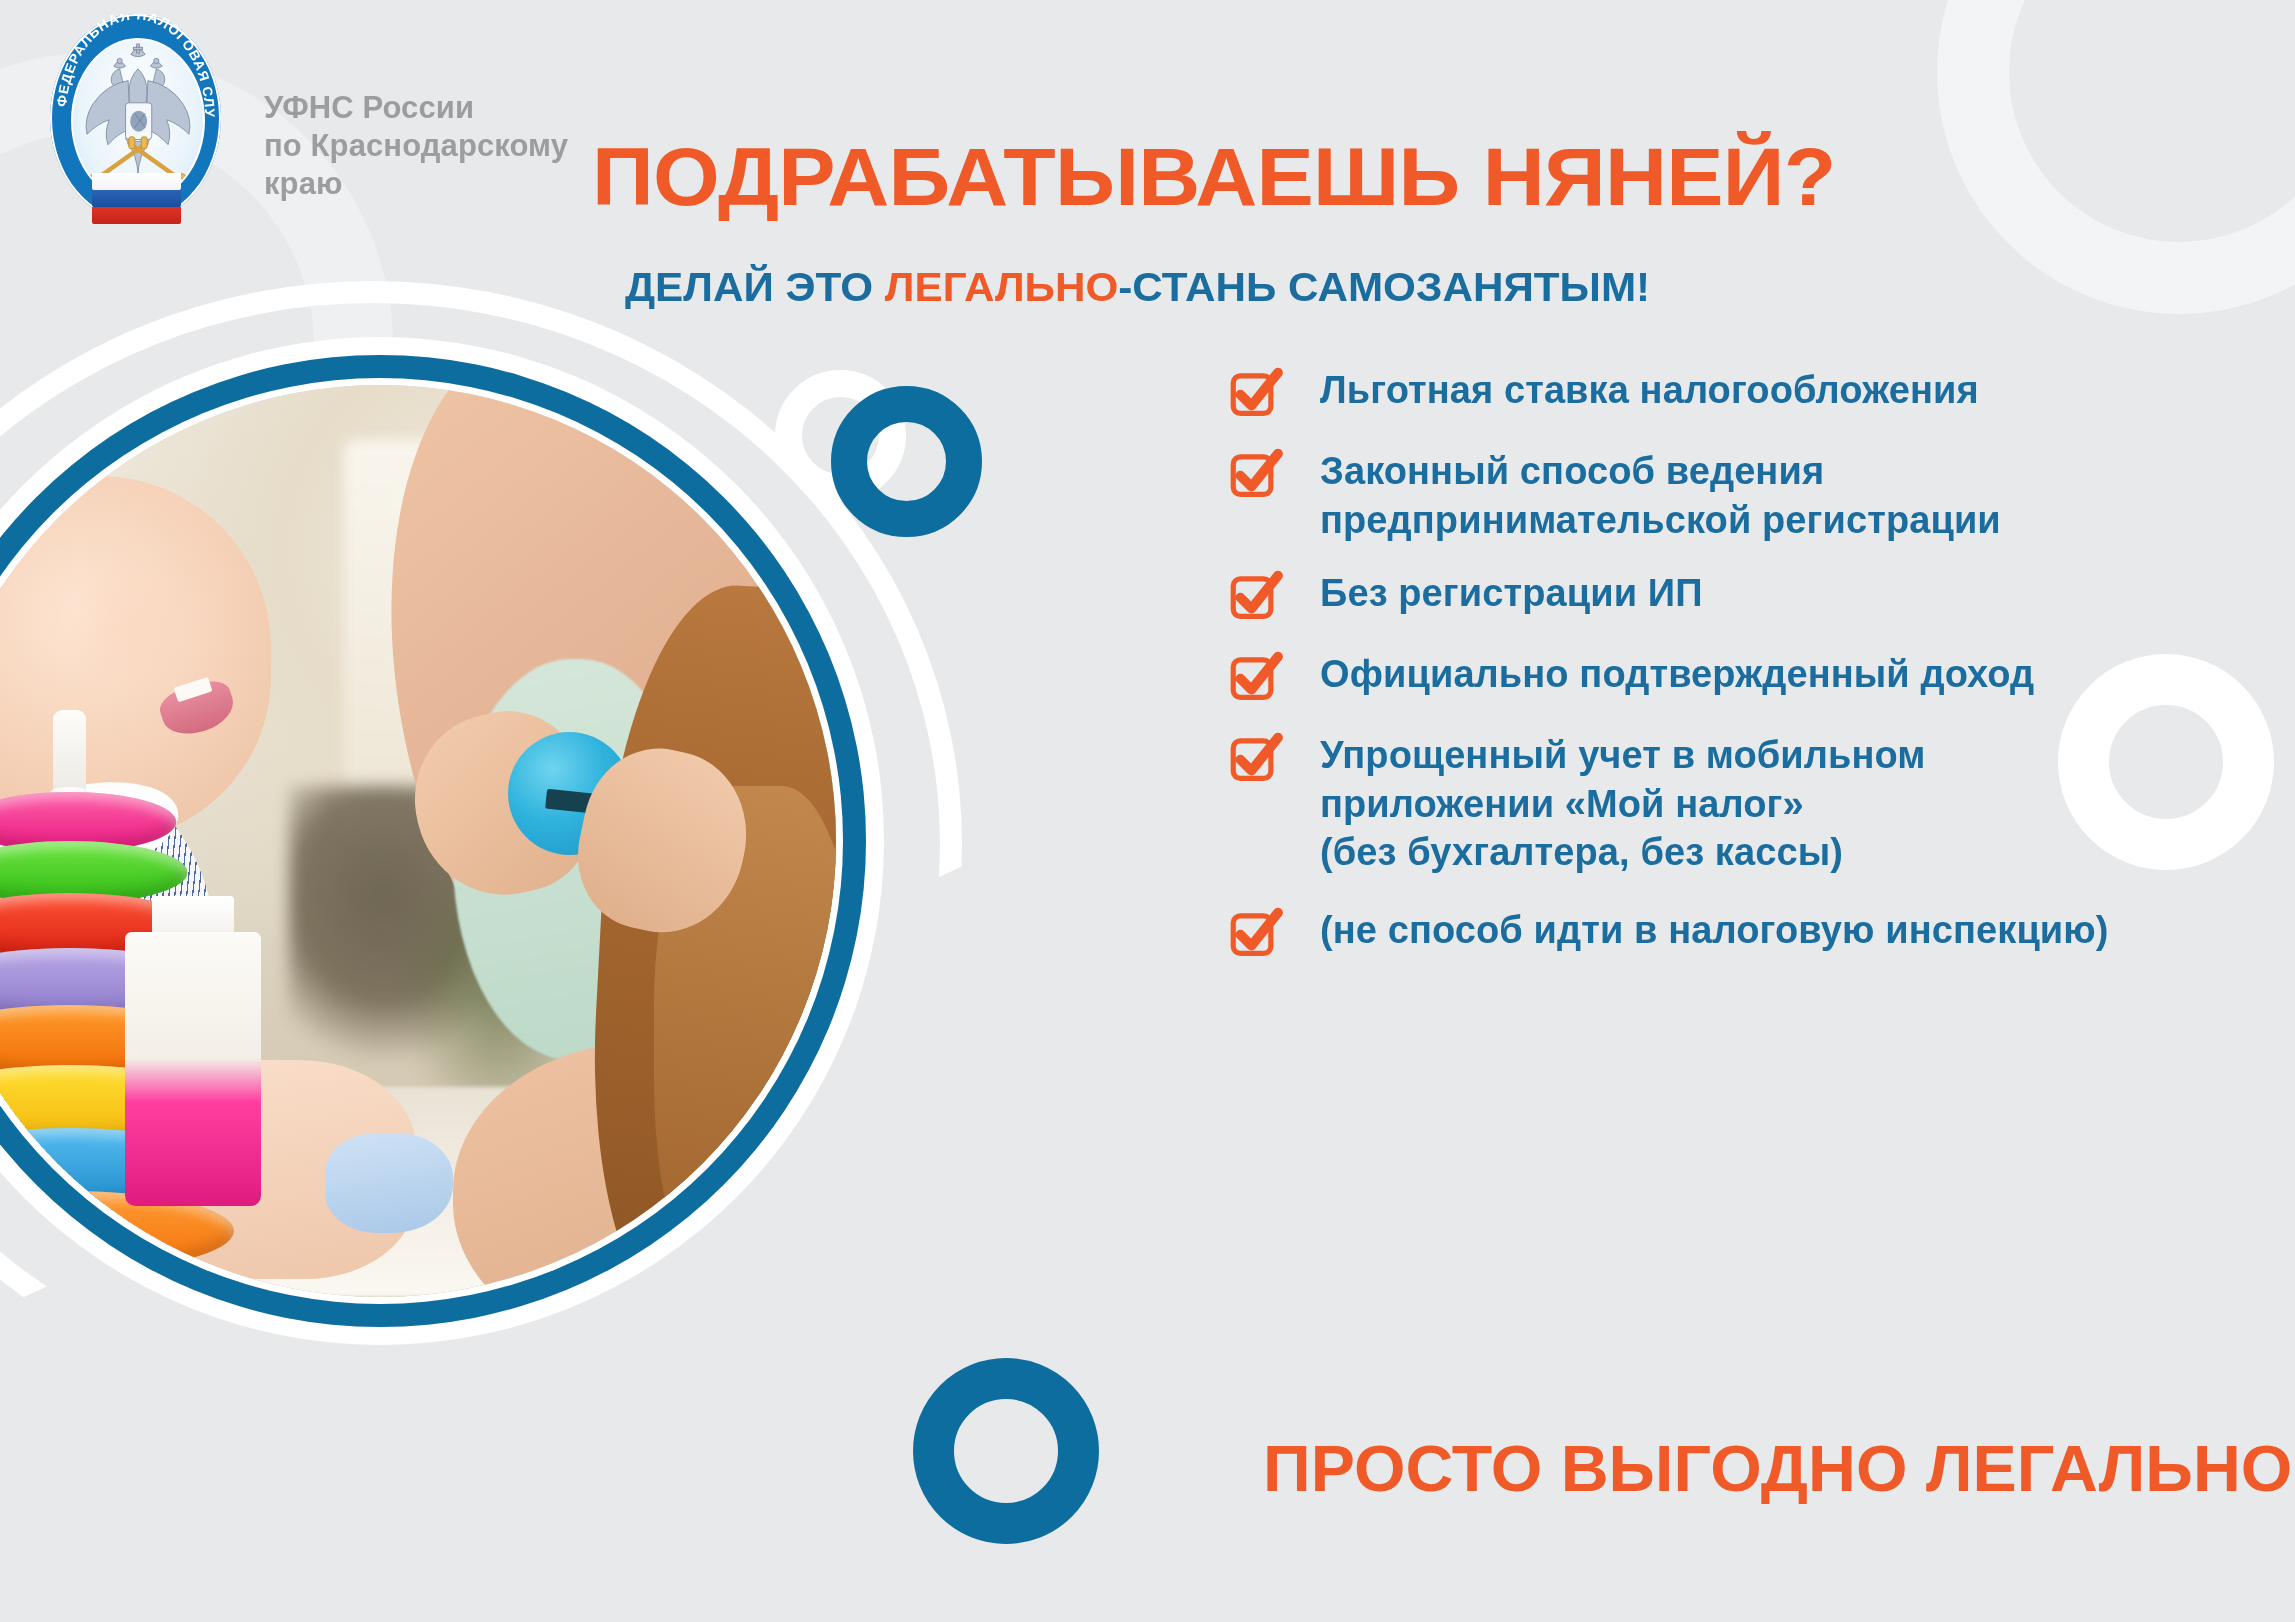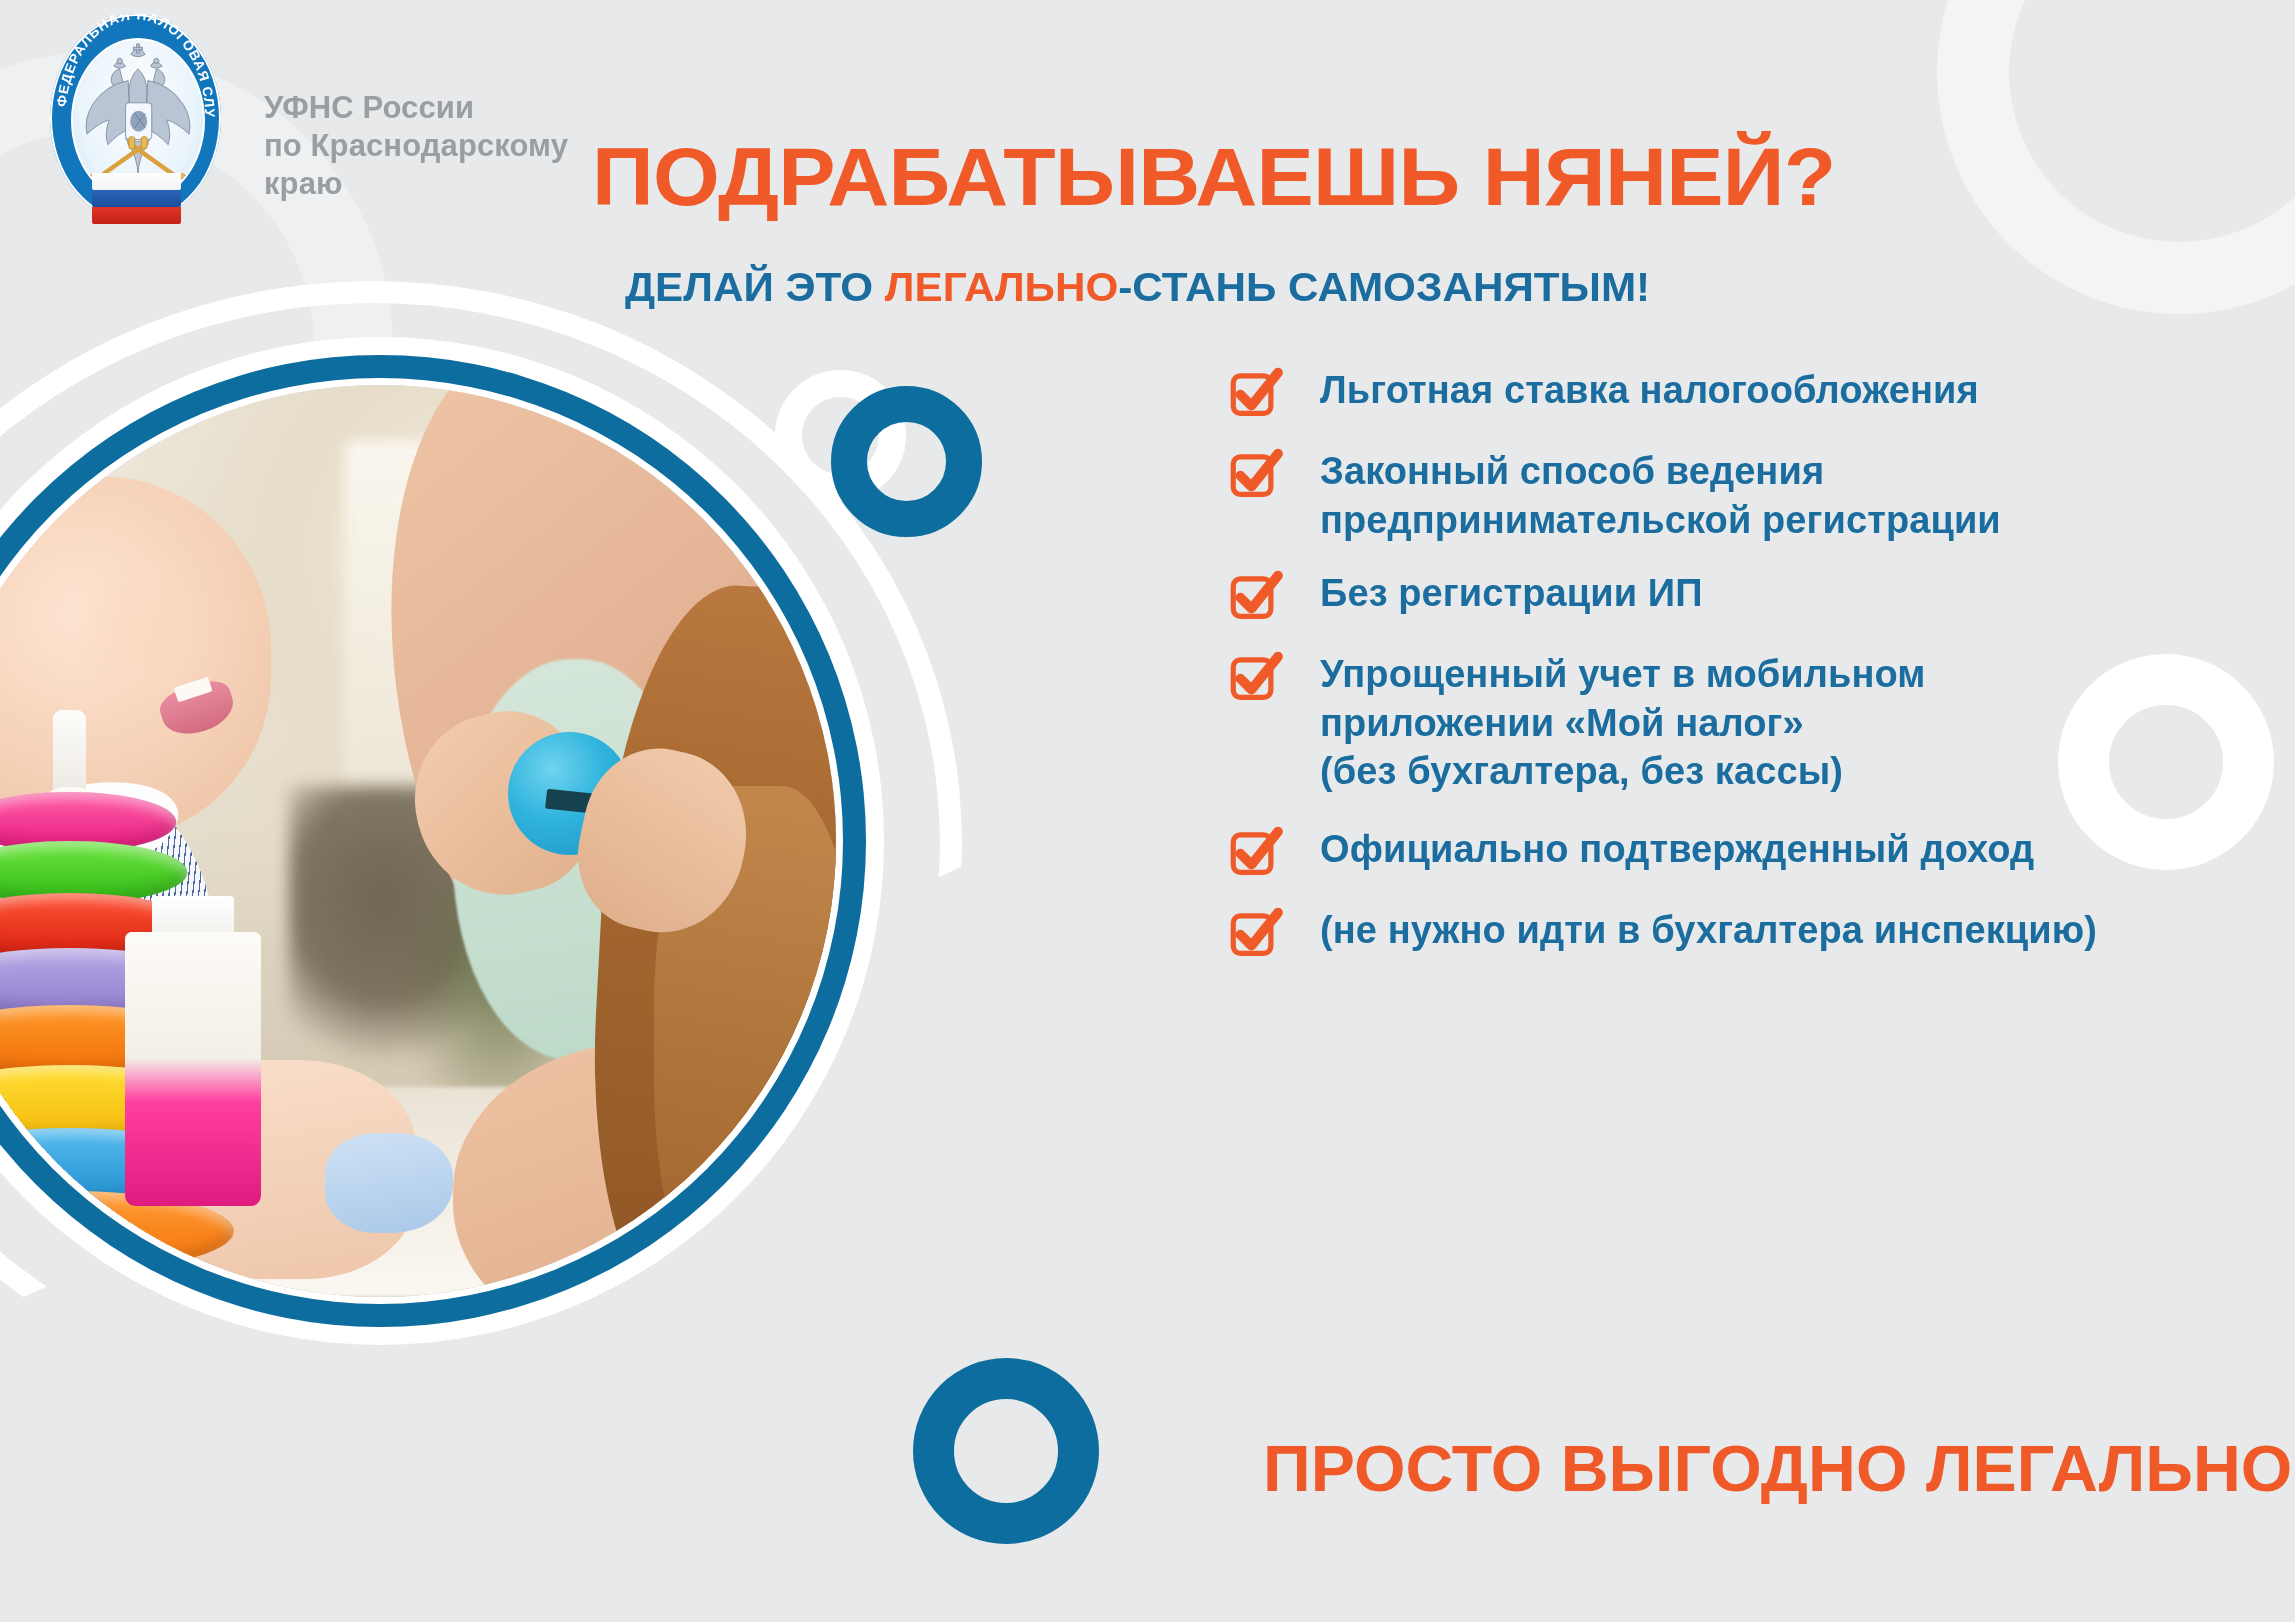--- a/index.html
+++ b/index.html
@@ -500,47 +500,47 @@
     </div>
 
     <div class="bullet">
       <span class="chk">
         <svg viewBox="0 0 74 74">
           <rect x="5" y="9" width="58" height="58" rx="11" fill="none" stroke="#f05a28" stroke-width="8"></rect>
           <path d="M16 38 L33 55 L74 4" fill="none" stroke="#f05a28" stroke-width="15" stroke-linecap="round" stroke-linejoin="round"></path>
         </svg>
       </span>
       <span class="btext">
-        <span class="ln">Упрощенный учет в мобильном</span>
-        <span class="ln">приложении «Мой налог»</span>
-        <span class="ln">(без бухгалтера, без кассы)</span>
+        <span class="ln">Официально подтвержденный доход</span>
       </span>
     </div>
 
     <div class="bullet">
       <span class="chk">
         <svg viewBox="0 0 74 74">
           <rect x="5" y="9" width="58" height="58" rx="11" fill="none" stroke="#f05a28" stroke-width="8"></rect>
           <path d="M16 38 L33 55 L74 4" fill="none" stroke="#f05a28" stroke-width="15" stroke-linecap="round" stroke-linejoin="round"></path>
         </svg>
       </span>
       <span class="btext">
-        <span class="ln">Официально подтвержденный доход</span>
+        <span class="ln">Упрощенный учет в мобильном</span>
+        <span class="ln">приложении «Мой налог»</span>
+        <span class="ln">(без бухгалтера, без кассы)</span>
       </span>
     </div>
 
     <div class="bullet">
       <span class="chk">
         <svg viewBox="0 0 74 74">
           <rect x="5" y="9" width="58" height="58" rx="11" fill="none" stroke="#f05a28" stroke-width="8"></rect>
           <path d="M16 38 L33 55 L74 4" fill="none" stroke="#f05a28" stroke-width="15" stroke-linecap="round" stroke-linejoin="round"></path>
         </svg>
       </span>
       <span class="btext">
-        <span class="ln">(не нужно идти в бухгалтера инспекцию)</span>
+        <span class="ln">(не способ идти в налоговую инспекцию)</span>
       </span>
     </div>
 
   </div>
 
   <div class="slogan">ПРОСТО ВЫГОДНО ЛЕГАЛЬНО</div>
 
 </div>
 
 

